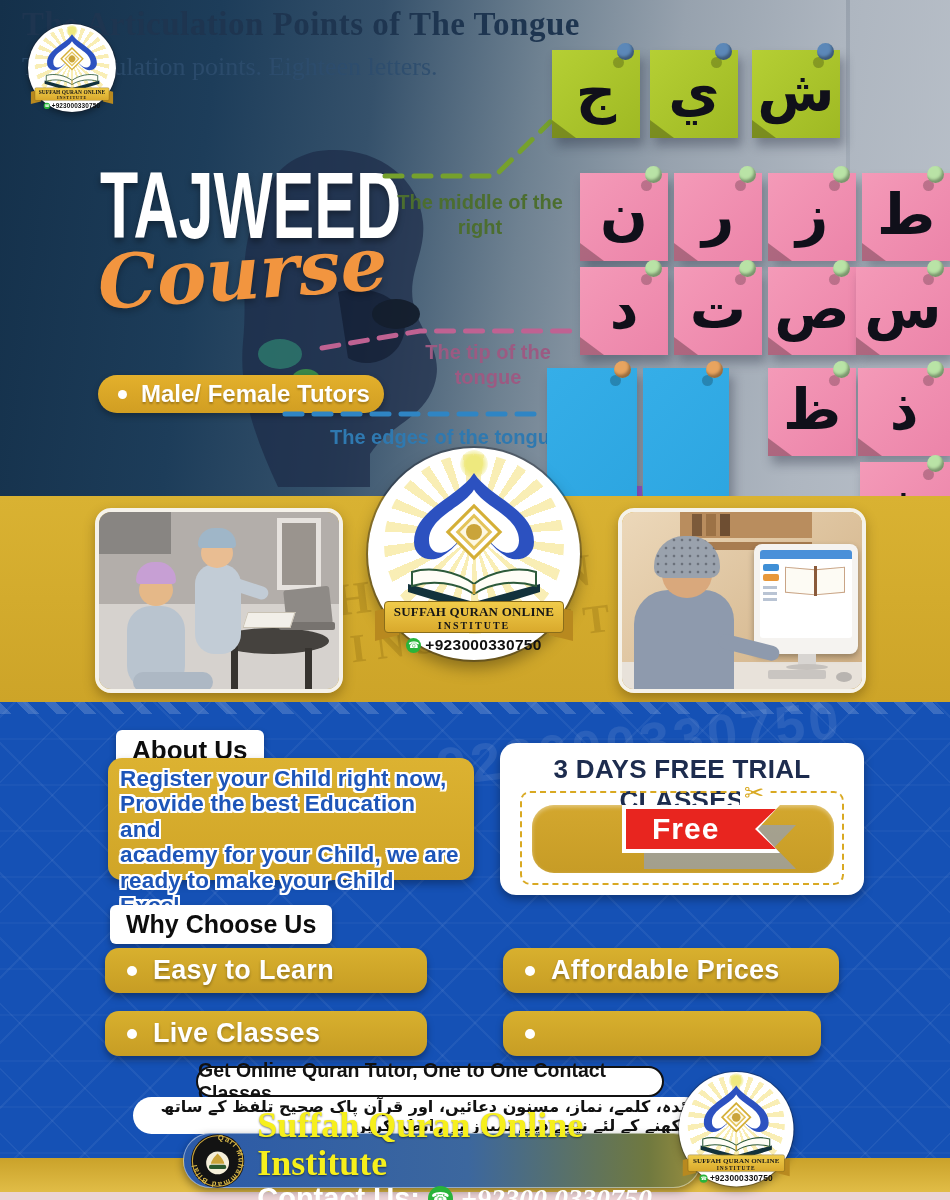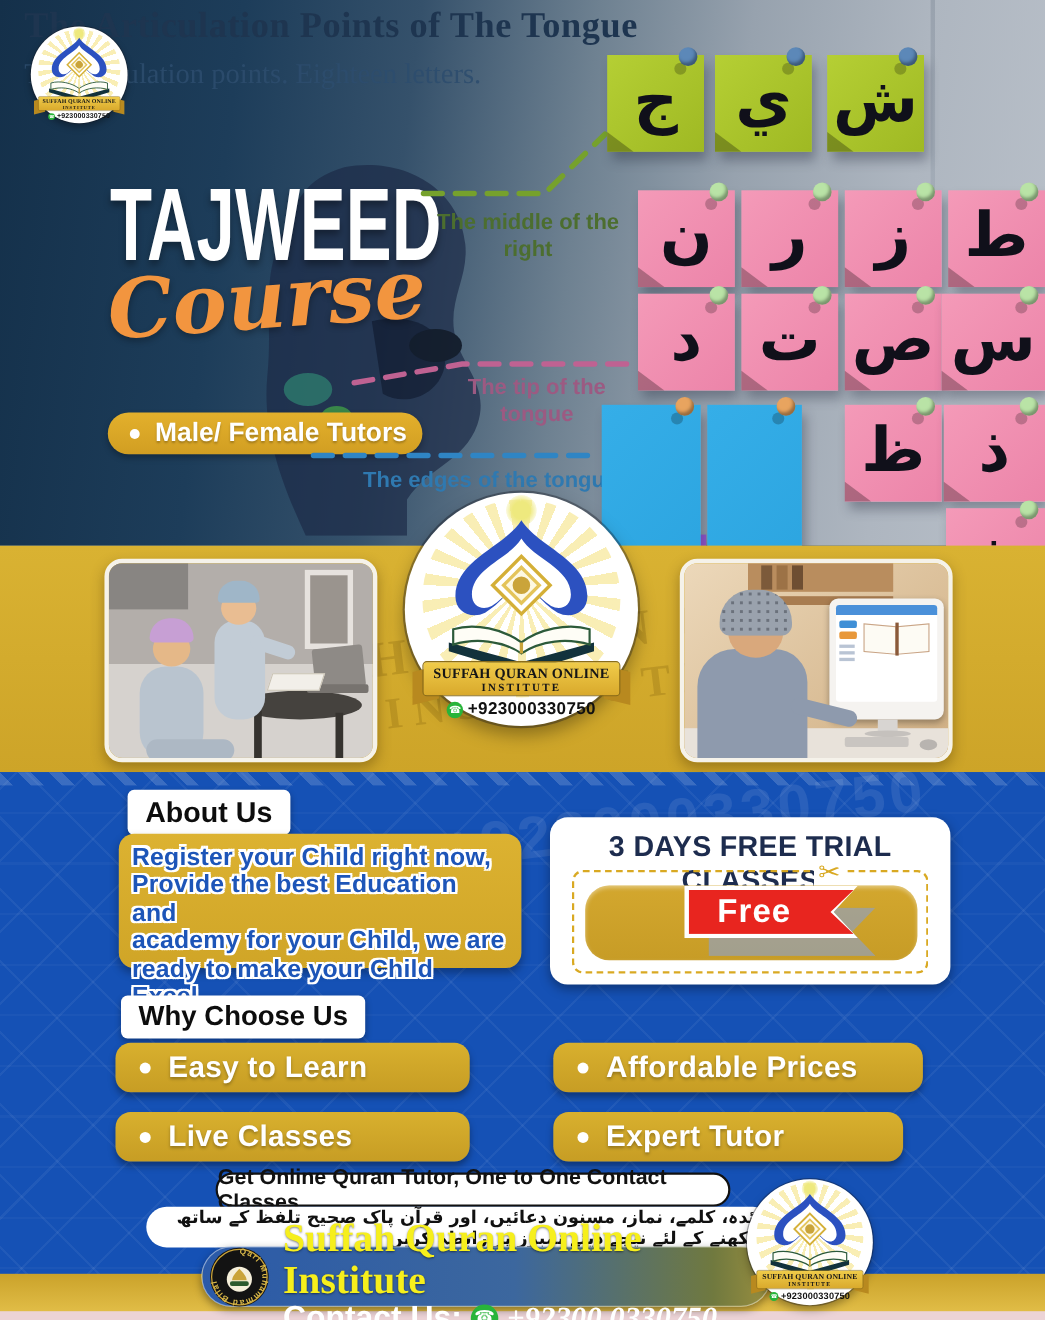--- a/index.html
+++ b/index.html
@@ -97,21 +97,21 @@
      repeating-linear-gradient(45deg, rgba(255,255,255,.05) 0 2px, transparent 2px 46px),
      repeating-linear-gradient(-45deg, rgba(255,255,255,.05) 0 2px, transparent 2px 46px),
      repeating-linear-gradient(0deg, rgba(255,255,255,.03) 0 2px, transparent 2px 46px),
      #1551b5;}
   .blue-top-trim{ position:absolute; left:0; top:0; width:950px; height:12px;
     background:repeating-linear-gradient(45deg, rgba(255,255,255,.16) 0 8px, transparent 8px 20px);}
   .wm-num{ position:absolute; left:400px; top:12px; transform:rotate(-7deg);
     font-size:54px; font-weight:800; color:rgba(255,255,255,.09); letter-spacing:4px;}
   .tag{ position:absolute; background:#fff; border-radius:6px; padding:5px 16px;
     color:#0d0d0d; font-weight:800; box-shadow:0 3px 6px rgba(0,0,0,.3);}
-  .tag-about{ left:116px; top:16px; font-size:26px;}
+  .tag-about{ left:116px; top:28px; font-size:26px;}
   .tag-why{ left:110px; top:203px; font-size:25px;}
   .about-box{ position:absolute; left:108px; top:56px; width:366px; height:122px; border-radius:14px;
     background:linear-gradient(#dcb231,#d0a527); padding:8px 12px; box-shadow:0 4px 8px rgba(0,0,0,.3);}
   .about-box .ln{ font-size:22.5px; font-weight:800; color:#1d55b8; line-height:1.13; letter-spacing:.2px;
     text-shadow:-2px -2px 0 #fff, 2px -2px 0 #fff, -2px 2px 0 #fff, 2px 2px 0 #fff, 2px 0 0 #fff, -2px 0 0 #fff, 0 2px 0 #fff, 0 -2px 0 #fff;}
   .trial-card{ position:absolute; left:500px; top:41px; width:364px; height:152px; border-radius:16px;
     background:#fff; box-shadow:0 4px 10px rgba(0,0,0,.35);}
   .trial-title{ position:absolute; left:0; top:11px; width:100%; text-align:center;
     font-size:26px; font-weight:800; color:#1d2c4e; letter-spacing:.3px;}
   .coupon{ position:absolute; left:20px; top:48px; width:324px; height:94px; border:2px dashed #d9a922; border-radius:10px;}
@@ -422,21 +422,20 @@
     <div class="feature f1">
         <span class="dot"></span>
         <span class="txt">Easy to Learn</span>
       </div>
     <div class="feature f3">
         <span class="dot"></span>
         <span class="txt">Live Classes</span>
       </div>
     <div class="feature f4">
         <span class="dot"></span>
-        <span class="txt">Expert Tutor</span>
       </div>
 
     <div class="tagline-pill">Get Online Quran Tutor, One to One Contact Classes</div>
     <div class="urdu-pill">قائدہ، کلمے، نماز، مسنون دعائیں، اور قرآن پاک صحیح تلفظ کے ساتھ سیکھنے کے لئے نیچے دیئے نمبرز پر رابطہ کریں</div>
 
     <div class="gold-band"></div>
     <div class="pink-strip"></div>
 
     <div class="contact-bar">
       <svg width="58" height="58" viewBox="0 0 58 58">

